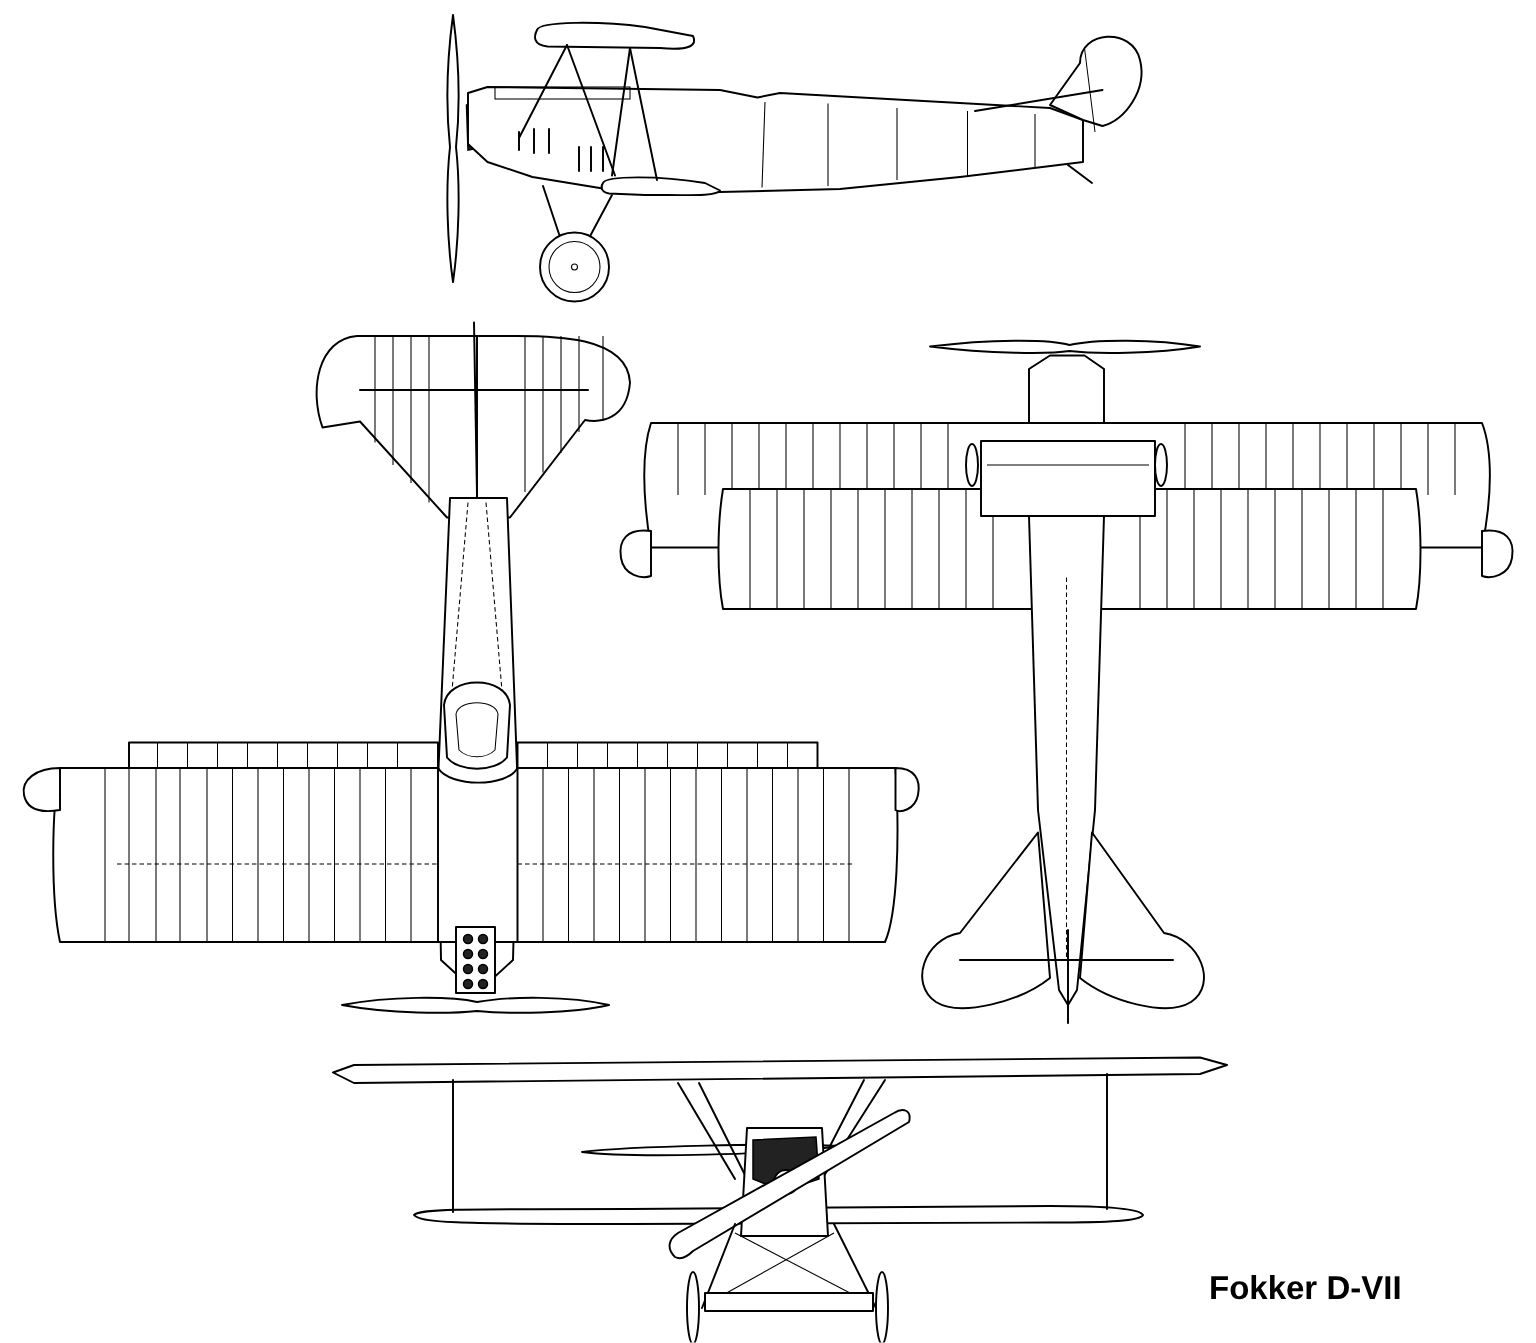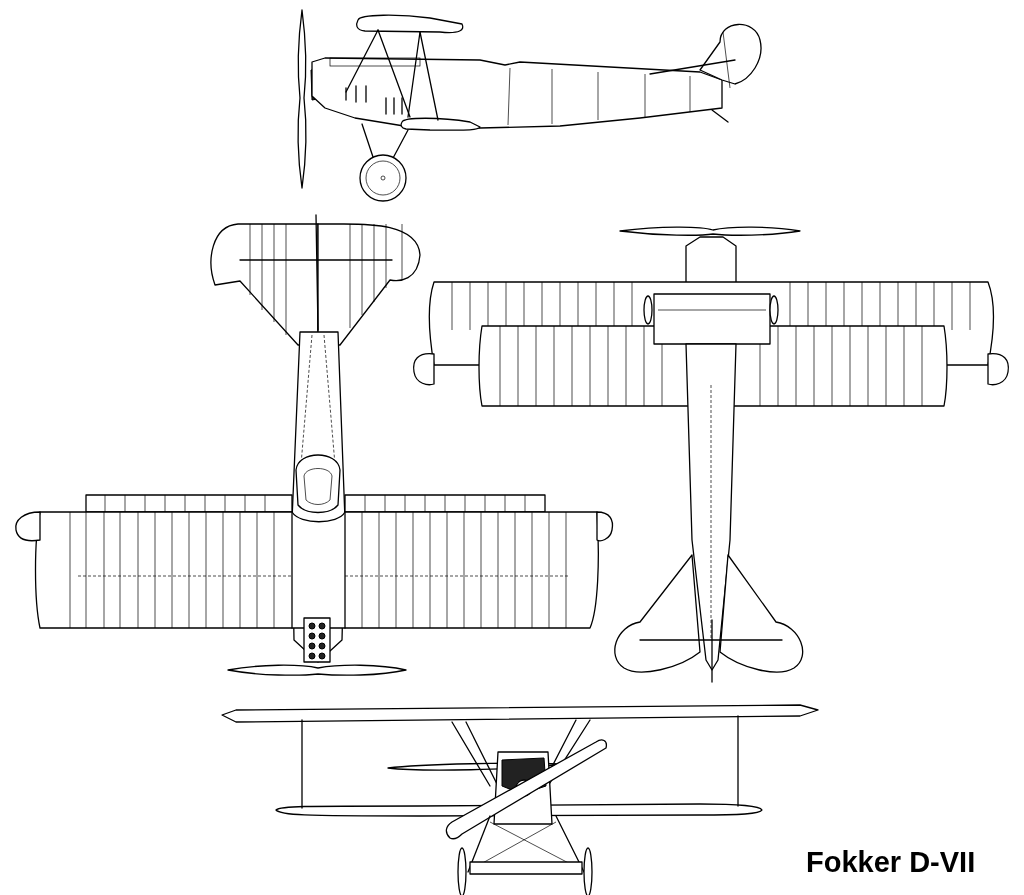--- a/index.html
+++ b/index.html
@@ -5,21 +5,21 @@
   html, body { margin: 0; padding: 0; background: #ffffff; }
   body { width: 1024px; height: 895px; position: relative; overflow: hidden; }
   #canvas { position: absolute; left: 0; top: 0; }
   .ln { fill: none; stroke: #000; stroke-width: 1.3; stroke-linejoin: round; stroke-linecap: round; }
   .fl { fill: #fff; stroke: #000; stroke-width: 1.3; stroke-linejoin: round; }
   .thin { fill: none; stroke: #000; stroke-width: 0.7; }
   .dash { fill: none; stroke: #000; stroke-width: 0.7; stroke-dasharray: 3 2; }
   .dark { fill: #222; stroke: #000; stroke-width: 1; }
   #title {
     position: absolute; left: 806px; top: 846px;
-    font-family: "Liberation Sans", sans-serif; font-weight: bold; font-size: 29px;
+    font-family: "Liberation Sans", sans-serif; font-weight: bold; font-size: 22px;
     color: #000; letter-spacing: 0px; white-space: nowrap;
   }
 </style>
 </head>
 <body>
 
 <svg id="canvas" width="1024" height="895" viewBox="0 0 1024 895">
 
   <g>
 

